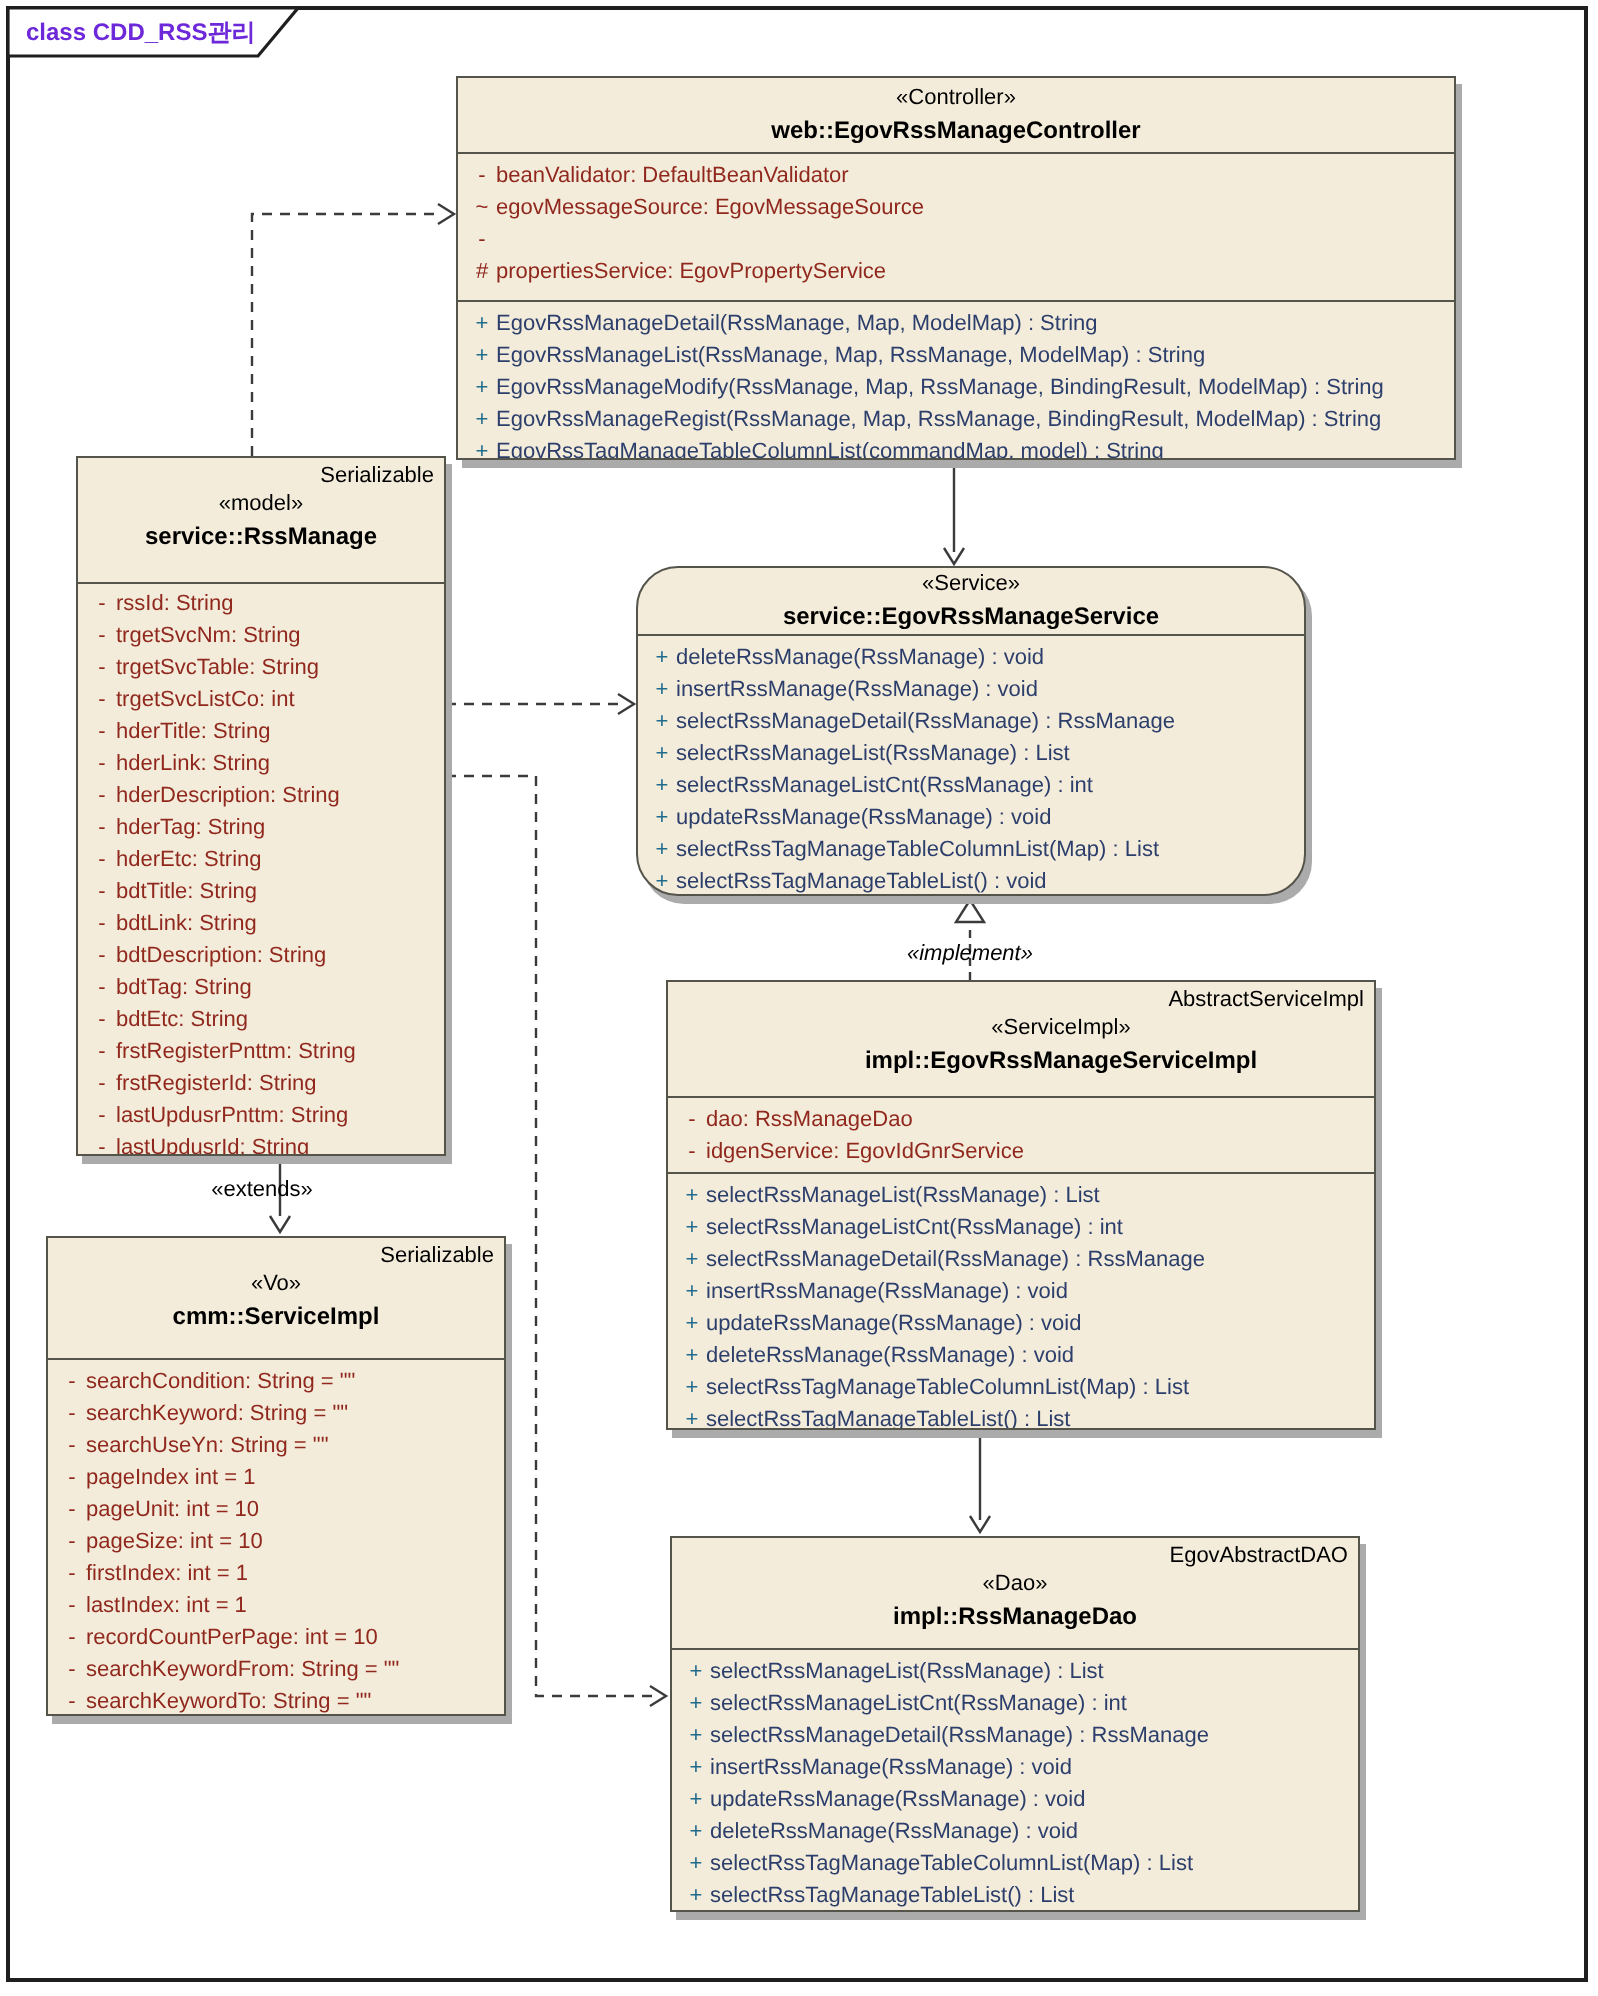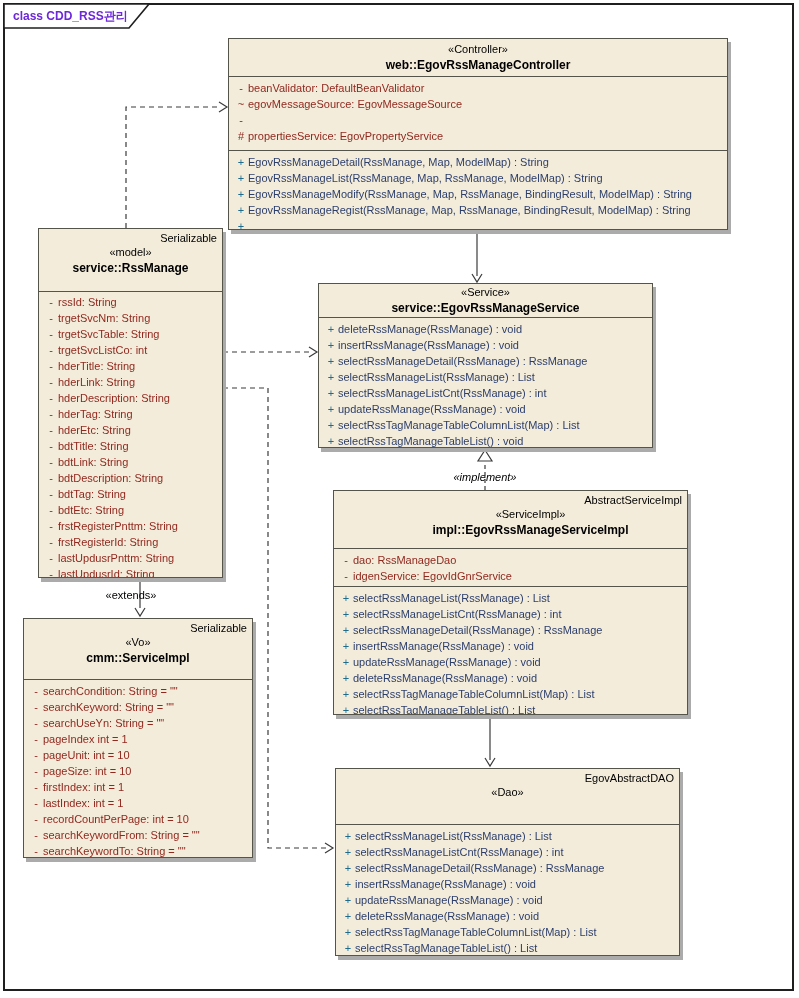--- a/index.html
+++ b/index.html
@@ -43,21 +43,21 @@
   
   #box-controller { left:228px; top:38px;  width:500px; height:192px; }
   #box-controller .uml-head { height:37px; padding-top:3px; }
   #box-controller .attrs  { height:74px; }
   #box-controller .meths  { height:81px; }
 
   #box-model { left:38px; top:228px; width:185px; height:350px; }
   #box-model .uml-head { height:62px; }
   #box-model .attrs { height:288px; padding-top:2px; }
 
-  #box-service { left:318px; top:283px; width:335px; height:165px; }
+  #box-service { left:318px; top:283px; width:335px; height:165px;border-radius:21px; }
   #box-service .uml-head { height:33px; padding-top:1px; }
   #box-service .meths { height:132px; }
 
   #box-serviceimpl { left:333px; top:490px; width:355px; height:225px; }
   #box-serviceimpl .uml-head { height:57px;margin-left:40px; }
   #box-serviceimpl .attrs { height:38px; }
   #box-serviceimpl .meths { height:130px; }
 
   #box-vo { left:23px; top:618px; width:230px; height:240px; }
   #box-vo .uml-head { height:60px; }
@@ -150,20 +150,21 @@
         <span class="meth-c">EgovRssManageModify(RssManage, Map, RssManage, BindingResult, ModelMap) : String</span>
       </div>
 
       <div class="row">
         <span class="vis meth-vis">+</span>
         <span class="meth-c">EgovRssManageRegist(RssManage, Map, RssManage, BindingResult, ModelMap) : String</span>
       </div>
 
       <div class="row">
         <span class="vis meth-vis">+</span>
+        <span class="meth-c">EgovRssTagManageTableColumnList(commandMap, model) : String</span>
       </div>
     </div>
 </div>
 
 <div class="uml-box" id="box-model">
   <div class="uml-head">
     <div class="annotation">Serializable</div>
     <div class="stereo">«model»</div>
     <div class="cname">service::RssManage</div>
   </div>
@@ -434,20 +435,21 @@
         <span class="vis attr-c">-</span>
         <span class="attr-c">searchKeywordTo: String = ""</span>
       </div>
     </div>
 </div>
 
 <div class="uml-box" id="box-dao">
   <div class="uml-head">
     <div class="annotation">EgovAbstractDAO</div>
     <div class="stereo">«Dao»</div>
+    <div class="cname">impl::RssManageDao</div>
   </div>
   <div class="compartment meths">
 
       <div class="row">
         <span class="vis meth-vis">+</span>
         <span class="meth-c">selectRssManageList(RssManage) : List</span>
       </div>
 
       <div class="row">
         <span class="vis meth-vis">+</span>

